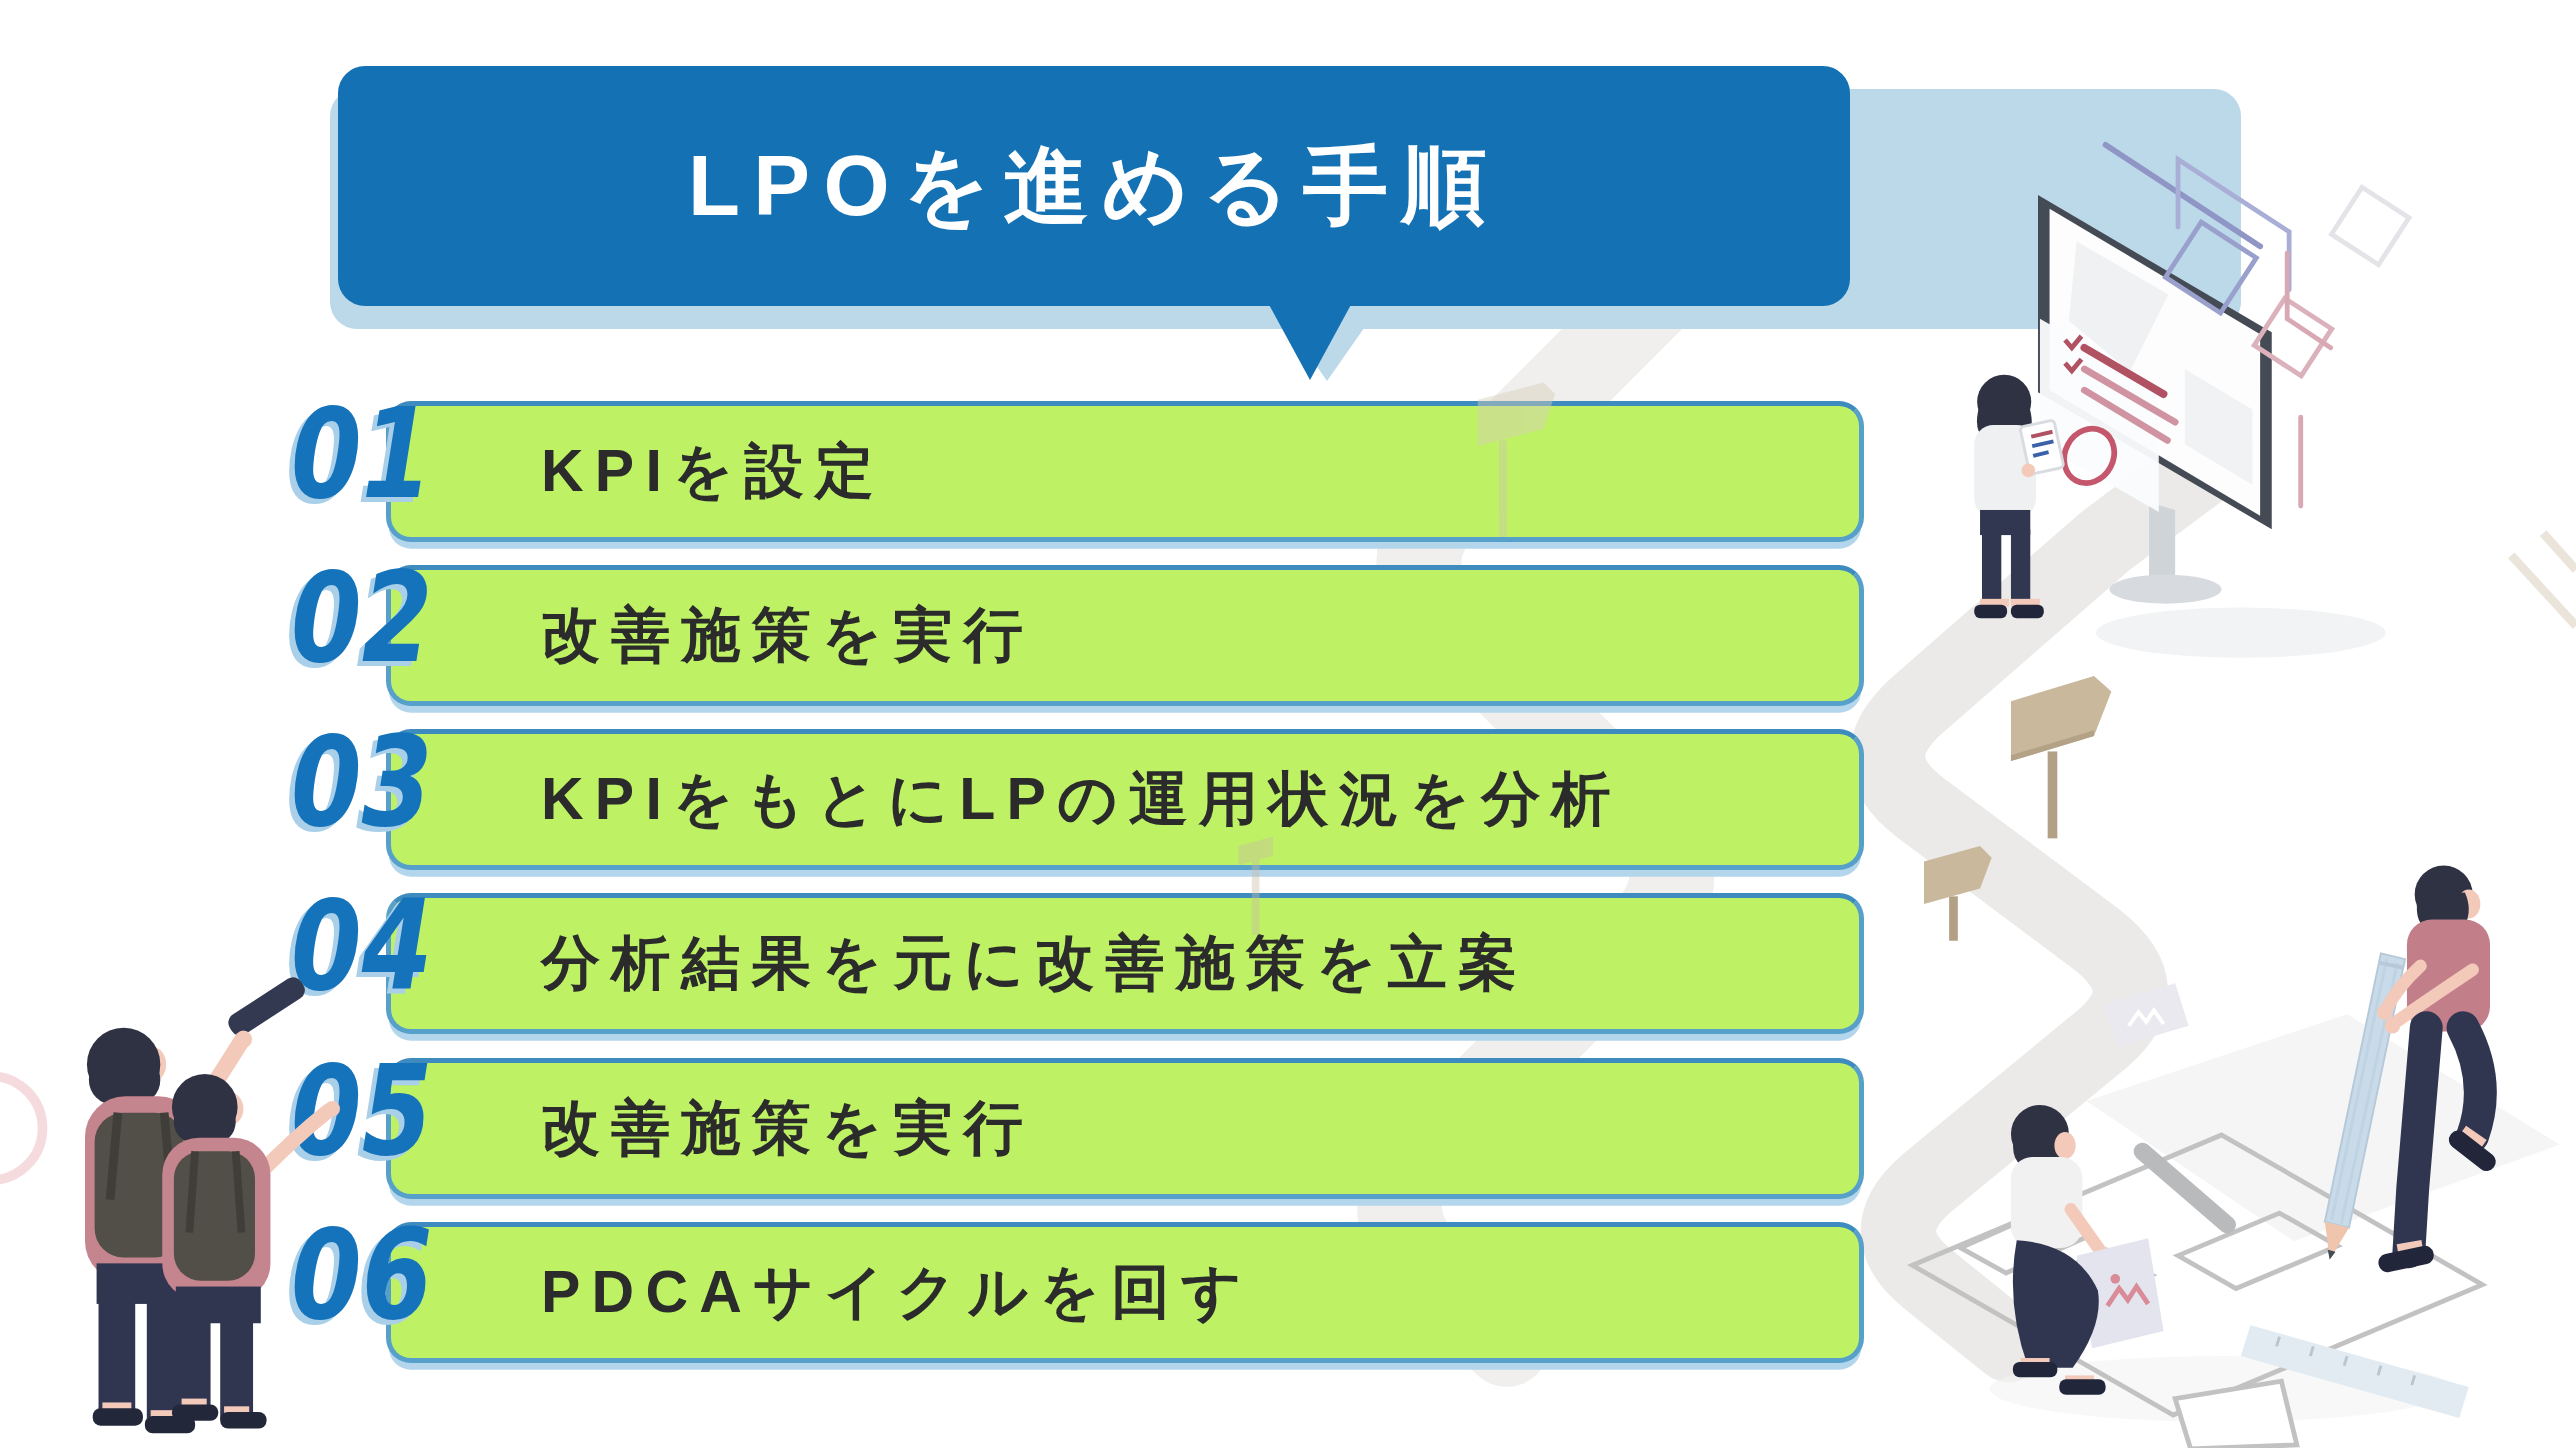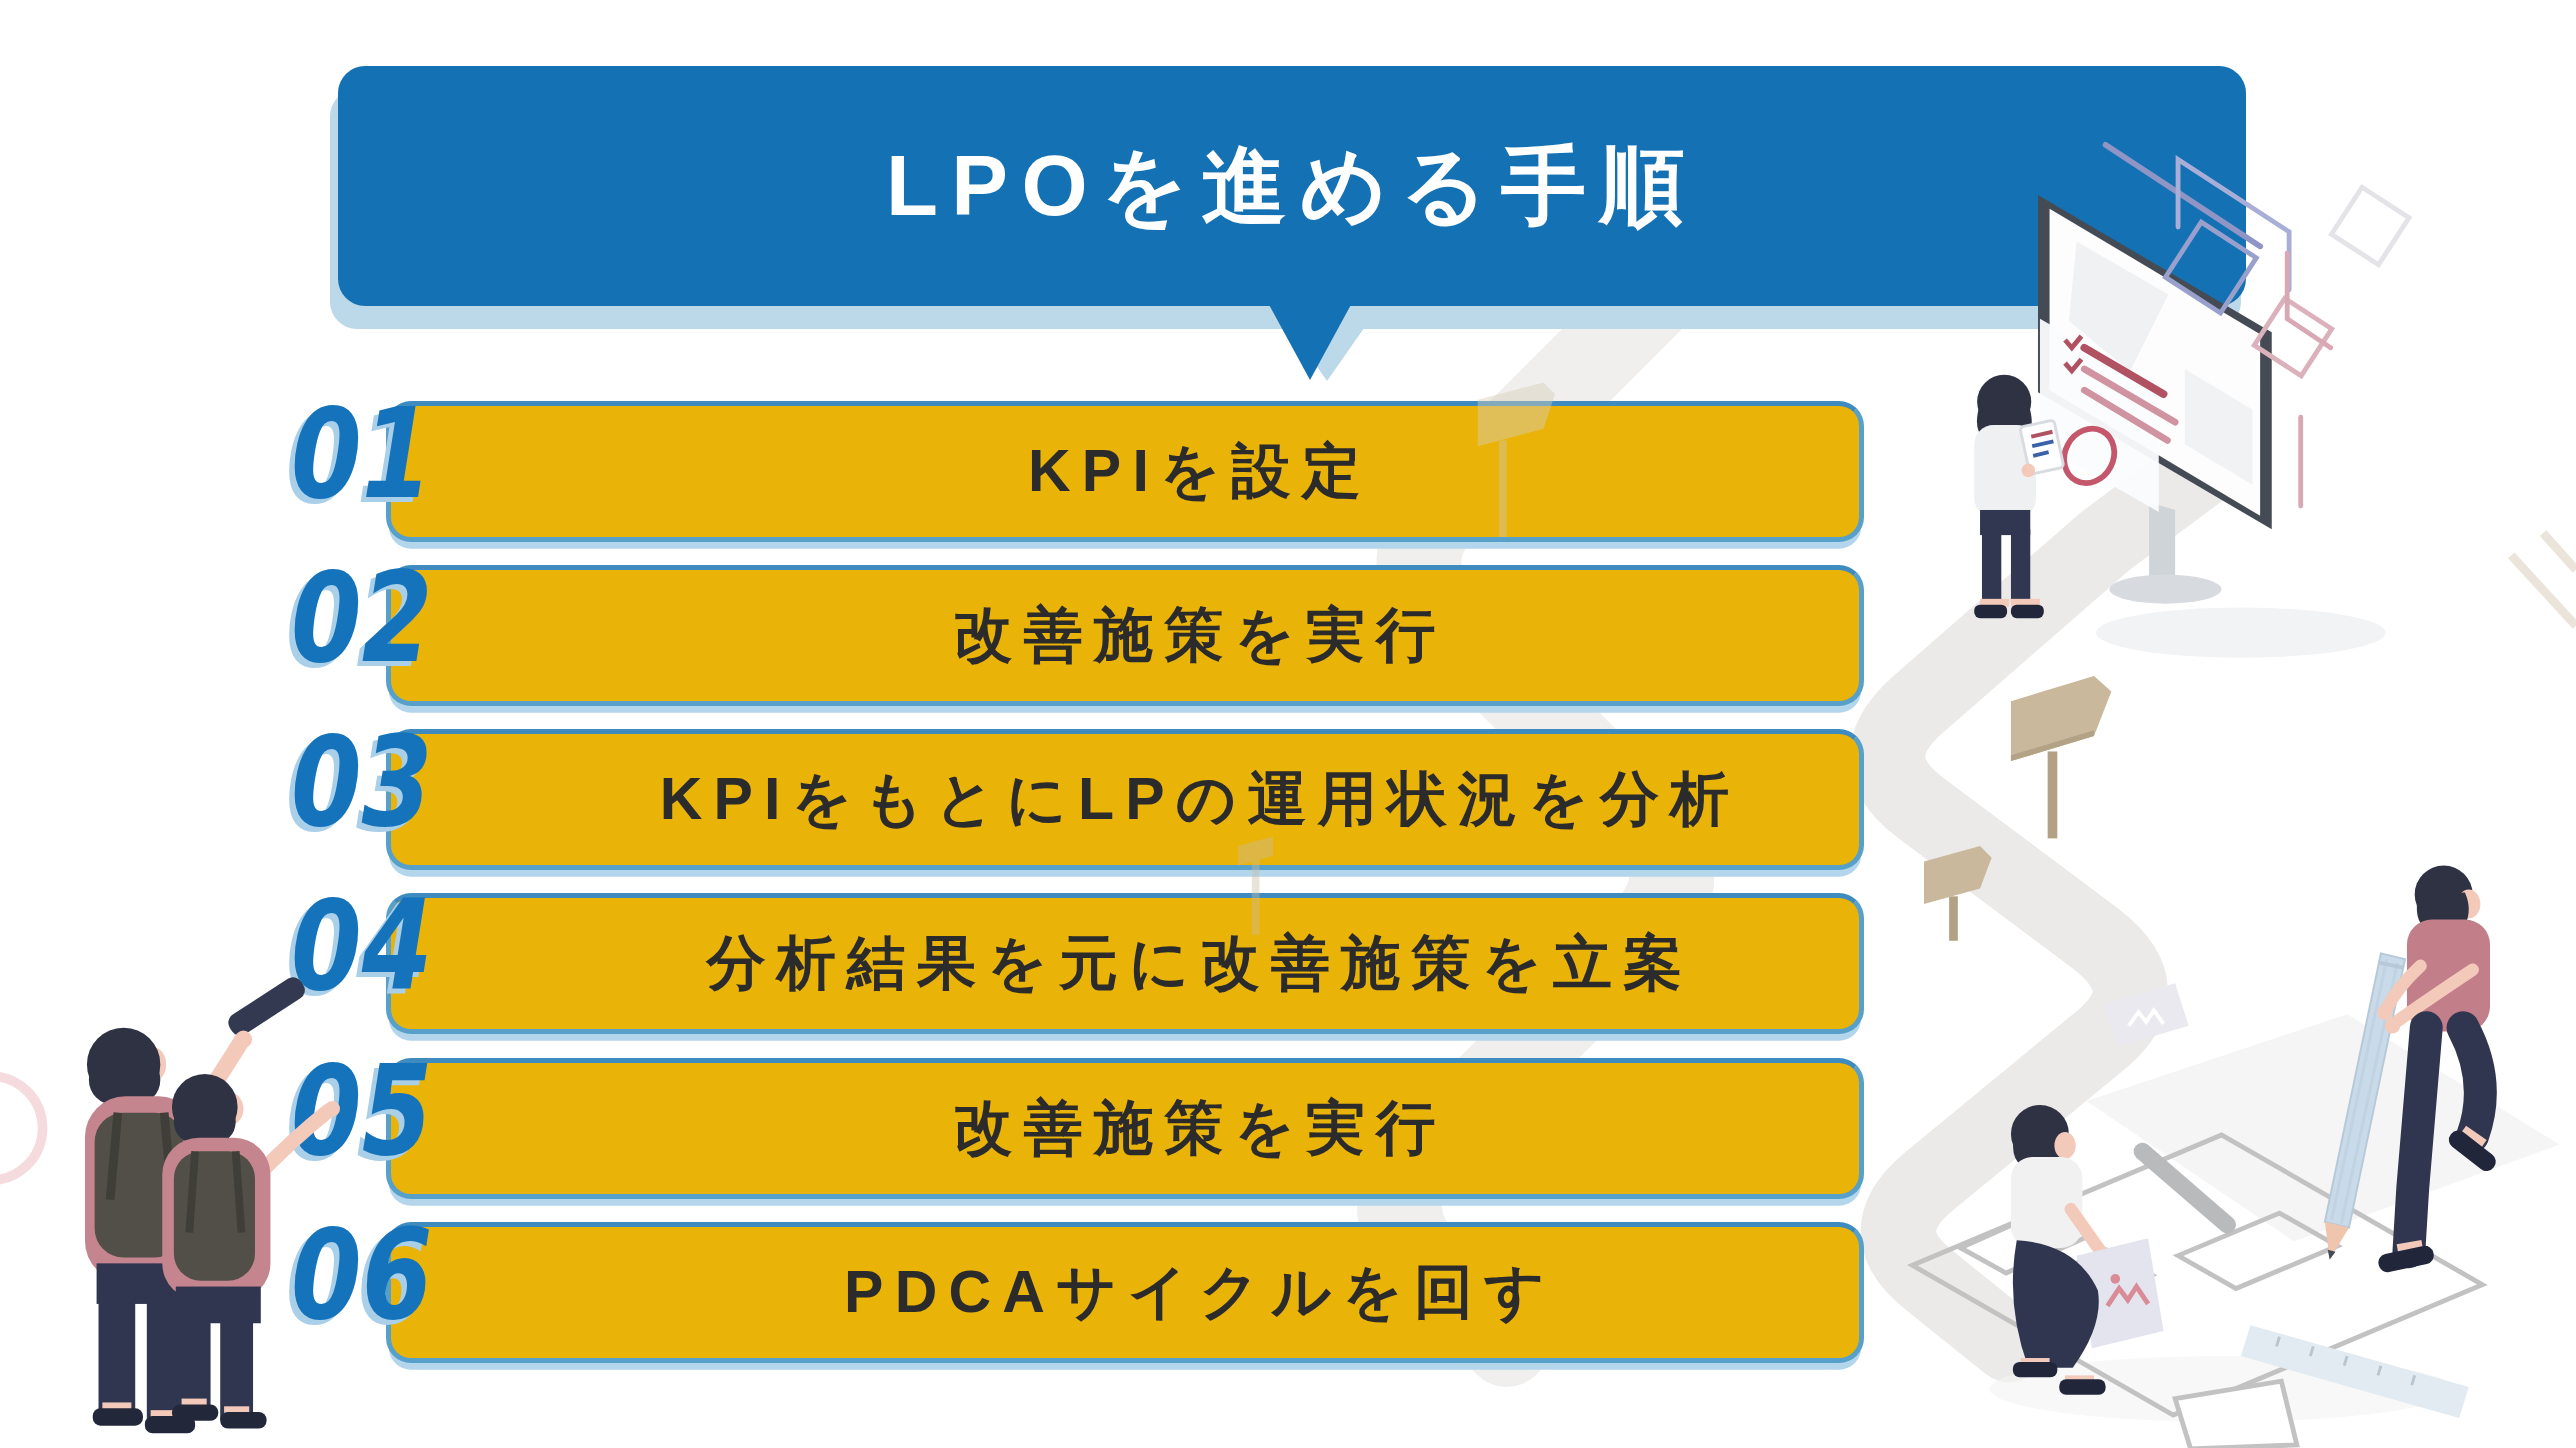--- a/index.html
+++ b/index.html
@@ -13,21 +13,21 @@
   .layer{position:absolute;inset:0;pointer-events:none;}
   .layer.back{z-index:0;}
   .layer.front{z-index:3;}
 
   
   .header-shadow{
     position:absolute;left:330px;top:89px;width:1911px;height:240px;
     background:#bcd9ea;border-radius:27px;z-index:1;
   }
   .header-main{
-    position:absolute;left:338px;top:66px;width:1908px;height:240px;
+    position:absolute;left:338px;top:66px;width:1512px;height:240px;
     background:#1371b4;border-radius:27px;z-index:2;
     display:flex;align-items:center;justify-content:center;
   }
   .header-title{
     color:#ffffff;font-size:85px;font-weight:900;letter-spacing:13.5px;
     white-space:nowrap;
   }
   .pointer-shadow{
     position:absolute;left:1285px;top:321px;width:0;height:0;z-index:1;
     border-left:42px solid transparent;border-right:42px solid transparent;
@@ -35,25 +35,25 @@
   }
   .pointer-main{
     position:absolute;left:1267px;top:301px;width:0;height:0;z-index:2;
     border-left:43px solid transparent;border-right:43px solid transparent;
     border-top:79px solid #1371b4;
   }
 
   
   .step{position:absolute;left:386px;width:1478px;height:141px;z-index:2;}
   .step-box{
-    position:absolute;inset:0;background:#eab308;
+    position:absolute;inset:0;background:#bef264;
     border:5.8px solid #57a0ca;border-top-color:#3e8bc0;
     border-radius:25px;box-sizing:border-box;
     box-shadow:0 9.7px 0 -2.9px rgba(176,212,235,0.95);
-    display:flex;align-items:center;padding-left:150px;justify-content:center;
+    display:flex;align-items:center;padding-left:150px;
   }
   .step-label{
     font-size:59px;font-weight:800;color:#2b2b2b;
     letter-spacing:0.19em;white-space:nowrap;line-height:1;
   }
   .step-num{
     position:absolute;left:-95px;top:-11.6px;z-index:3;
     font-family:"DejaVu Sans","Liberation Sans",sans-serif;
     font-size:124px;line-height:1.05;font-weight:900;font-style:italic;
     color:#1473bb;text-shadow:-6.8px 4.8px 0 #a9cfe9;

